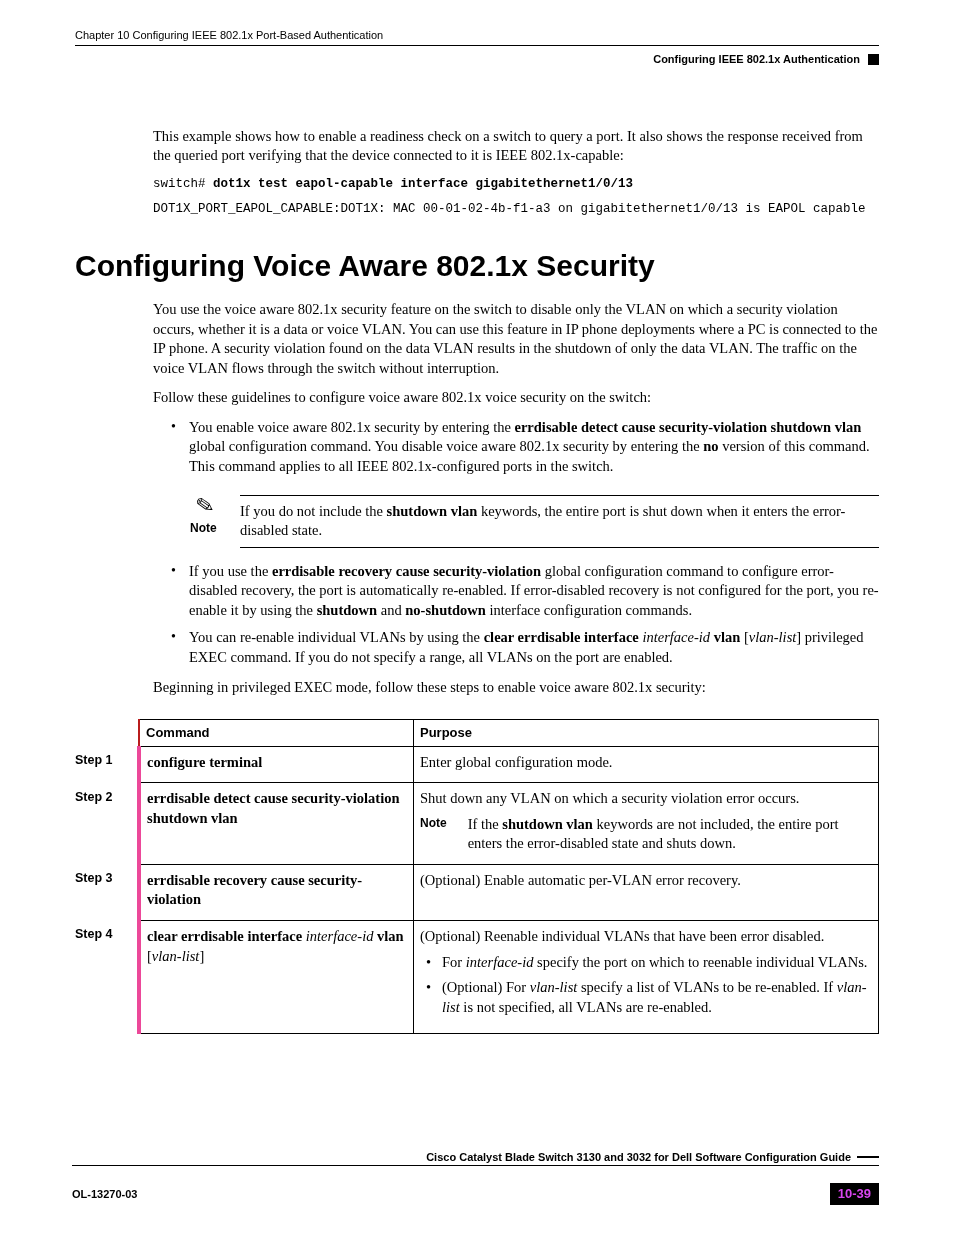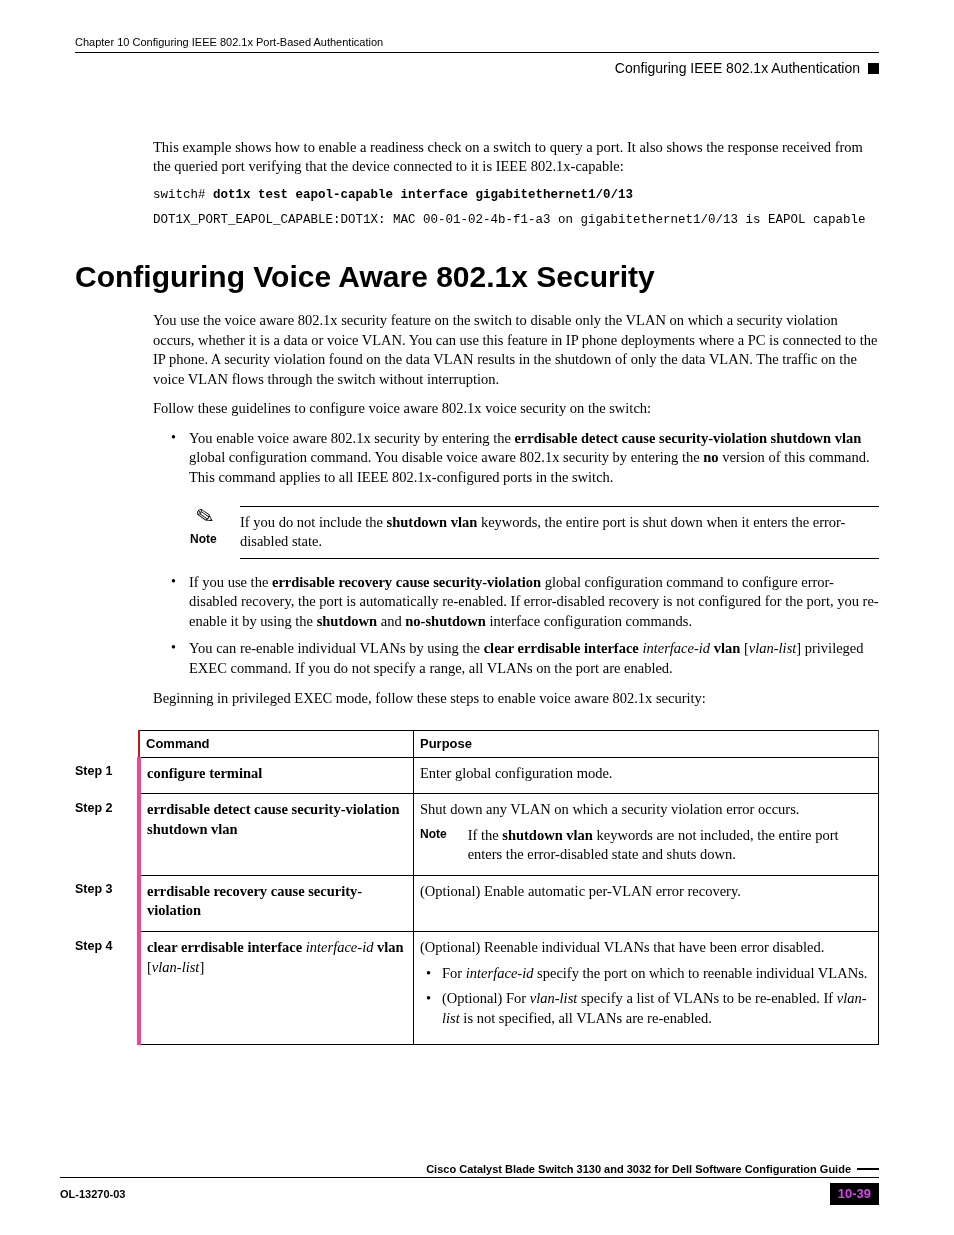--- a/index.html
+++ b/index.html
@@ -10,40 +10,40 @@
     color: #000;
     margin: 0;
     padding: 0;
     background: #fff;
   }
   .page {
     width: 954px;
     height: 1235px;
     position: relative;
     box-sizing: border-box;
-    padding: 35px 75px 0 75px;
+    padding: 28px 75px 0 75px;
   }
   .header-line {
     display: flex;
     justify-content: space-between;
     align-items: flex-end;
     font-family: Arial, Helvetica, sans-serif;
     font-size: 11px;
     border-bottom: 1px solid #000;
     padding-bottom: 2px;
   }
   .header-right-row {
     display: flex;
     justify-content: flex-end;
     align-items: center;
     margin-top: 6px;
     gap: 8px;
     font-family: Arial, Helvetica, sans-serif;
-    font-size: 14px;
-    font-weight: normal;
+    font-size: 11px;
+    font-weight: bold;
   }
   .red-square {
     width: 11px; height: 11px; background: #000;
   }
   .body-col {
     margin-left: 78px;
     margin-right: 0;
   }
   .para { margin: 10px 0; }
   .code {
@@ -186,37 +186,37 @@
     margin: 6px 0;
   }
   ul.tbul > li::before {
     content: "•";
     position: absolute;
     left: 0; top: 0;
   }
   .footer {
     position: absolute;
     bottom: 30px;
-    left: 60px;
+    left: 72px;
     right: 75px;
   }
   .footer-line {
     border-top: 1px solid #000;
     display: flex;
     justify-content: flex-end;
     font-family: Arial, Helvetica, sans-serif;
     font-size: 11px;
     font-weight: bold;
     padding-top: 1px;
   }
   .footer-row2 {
     display: flex;
     justify-content: space-between;
     align-items: center;
-    margin-top: 4px;
+    margin-top: 16px;
     font-family: Arial, Helvetica, sans-serif;
     font-size: 11px;
     font-weight: bold;
   }
   .page-num-box {
     background: #000;
     color: #d946ef;
     padding: 2px 8px;
     font-family: Arial, Helvetica, sans-serif;
     font-weight: bold;

